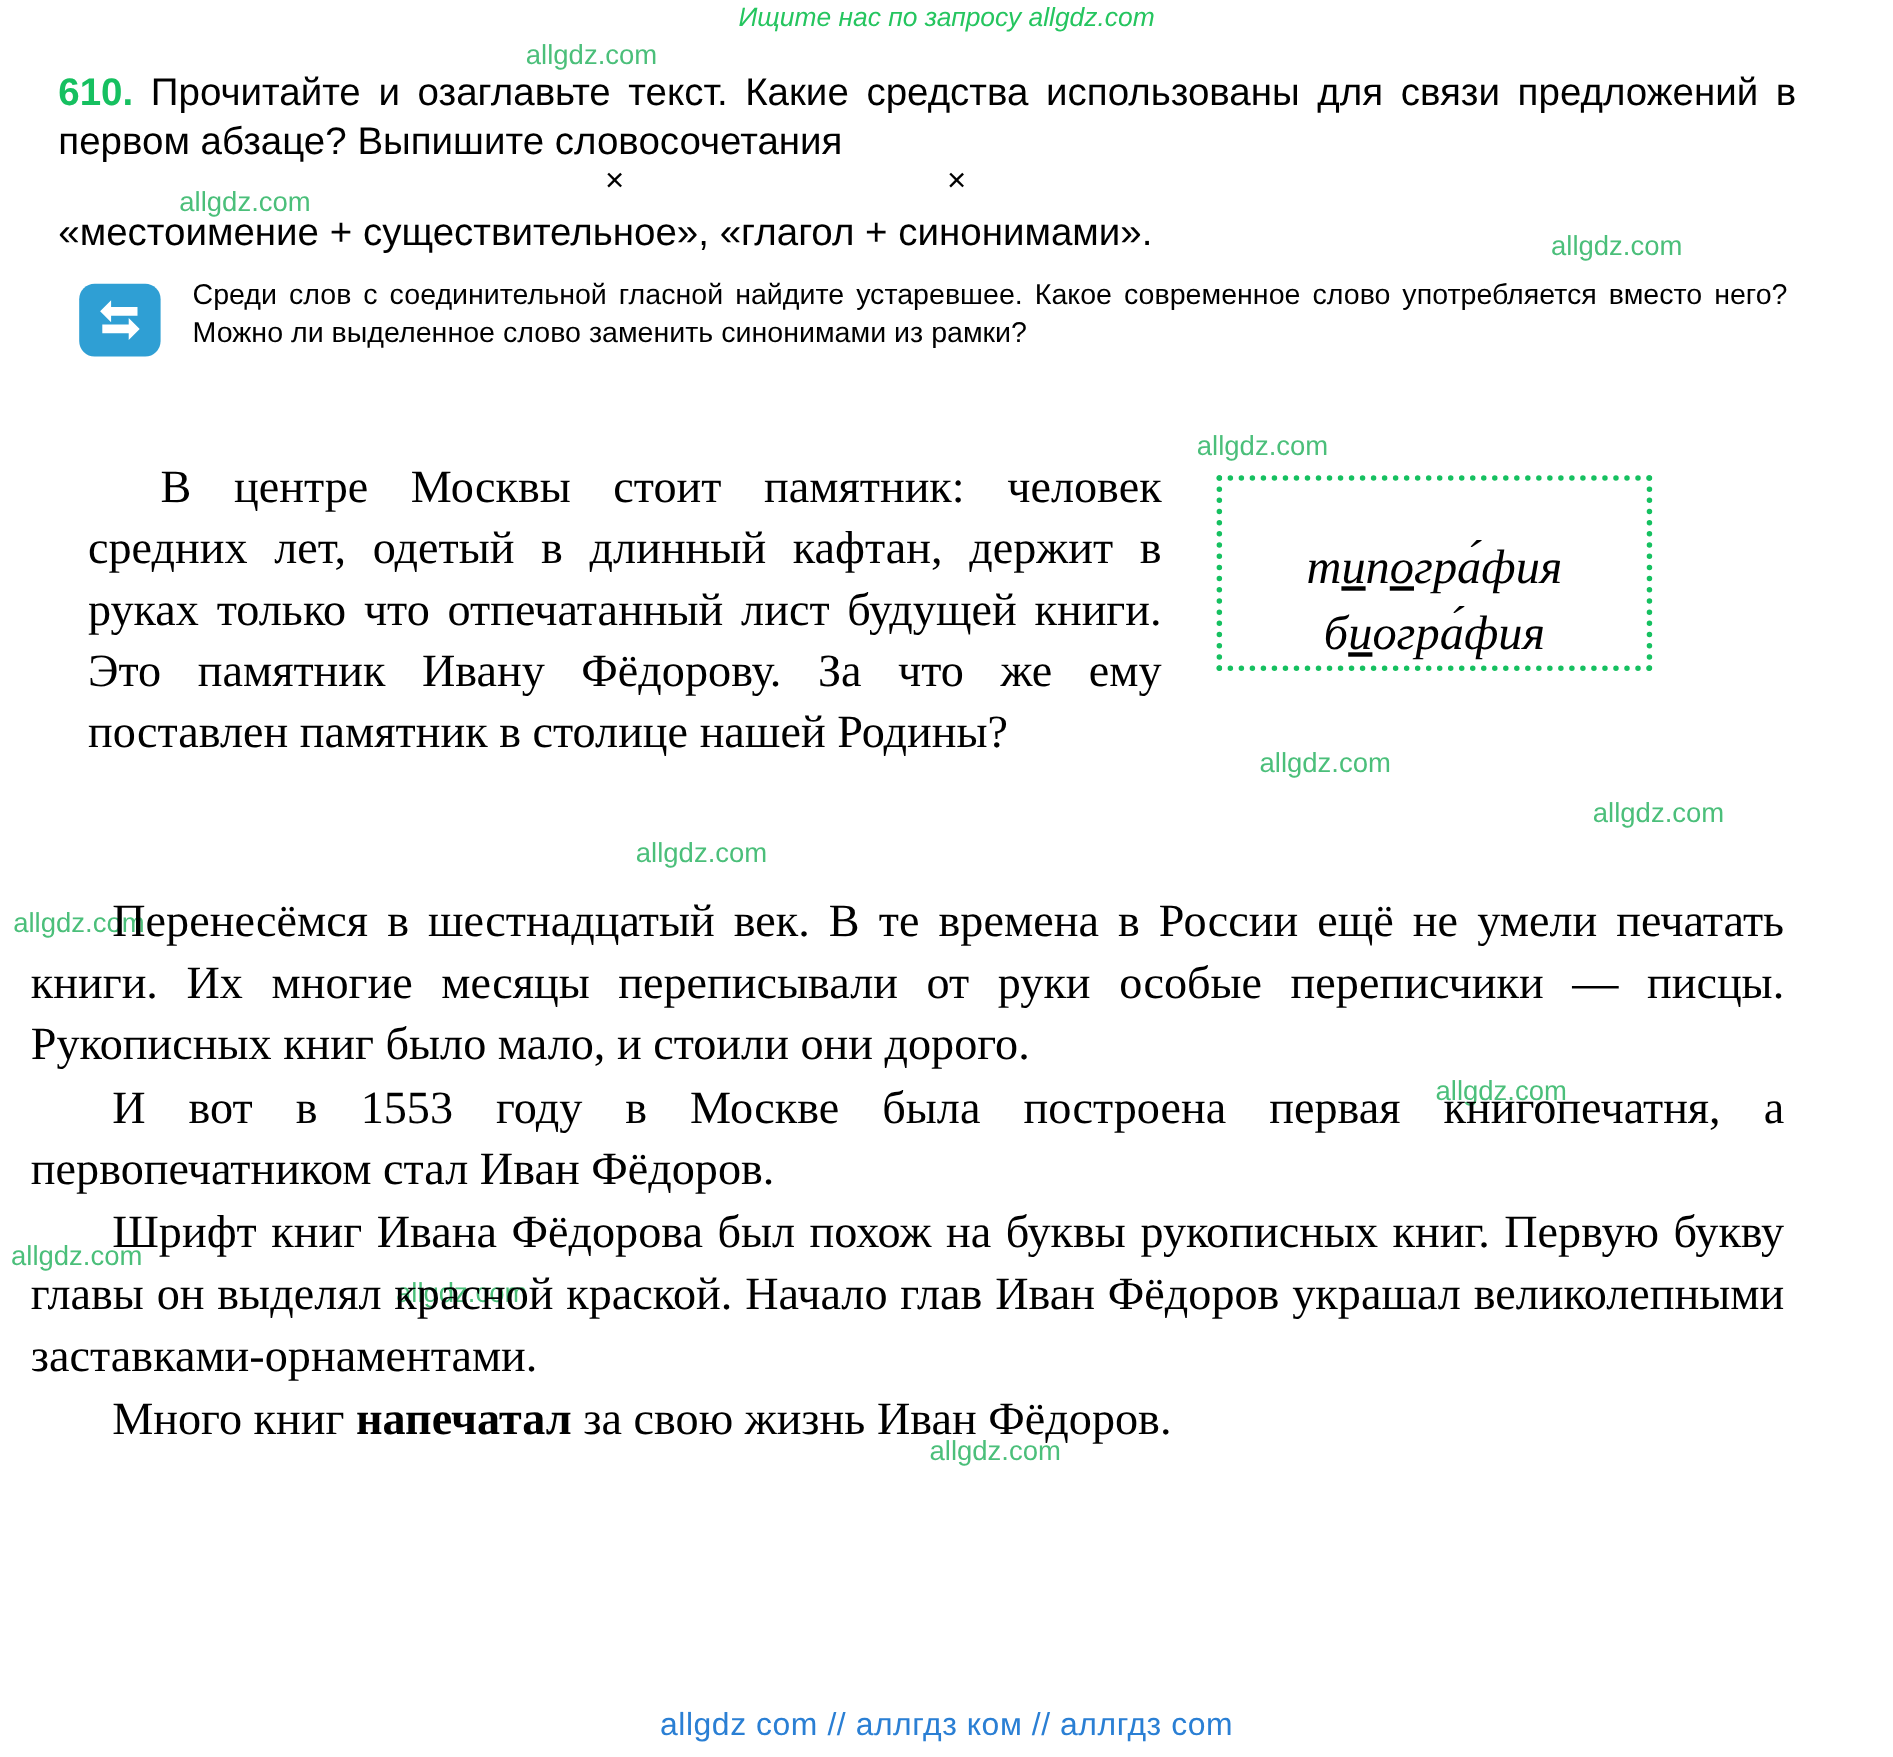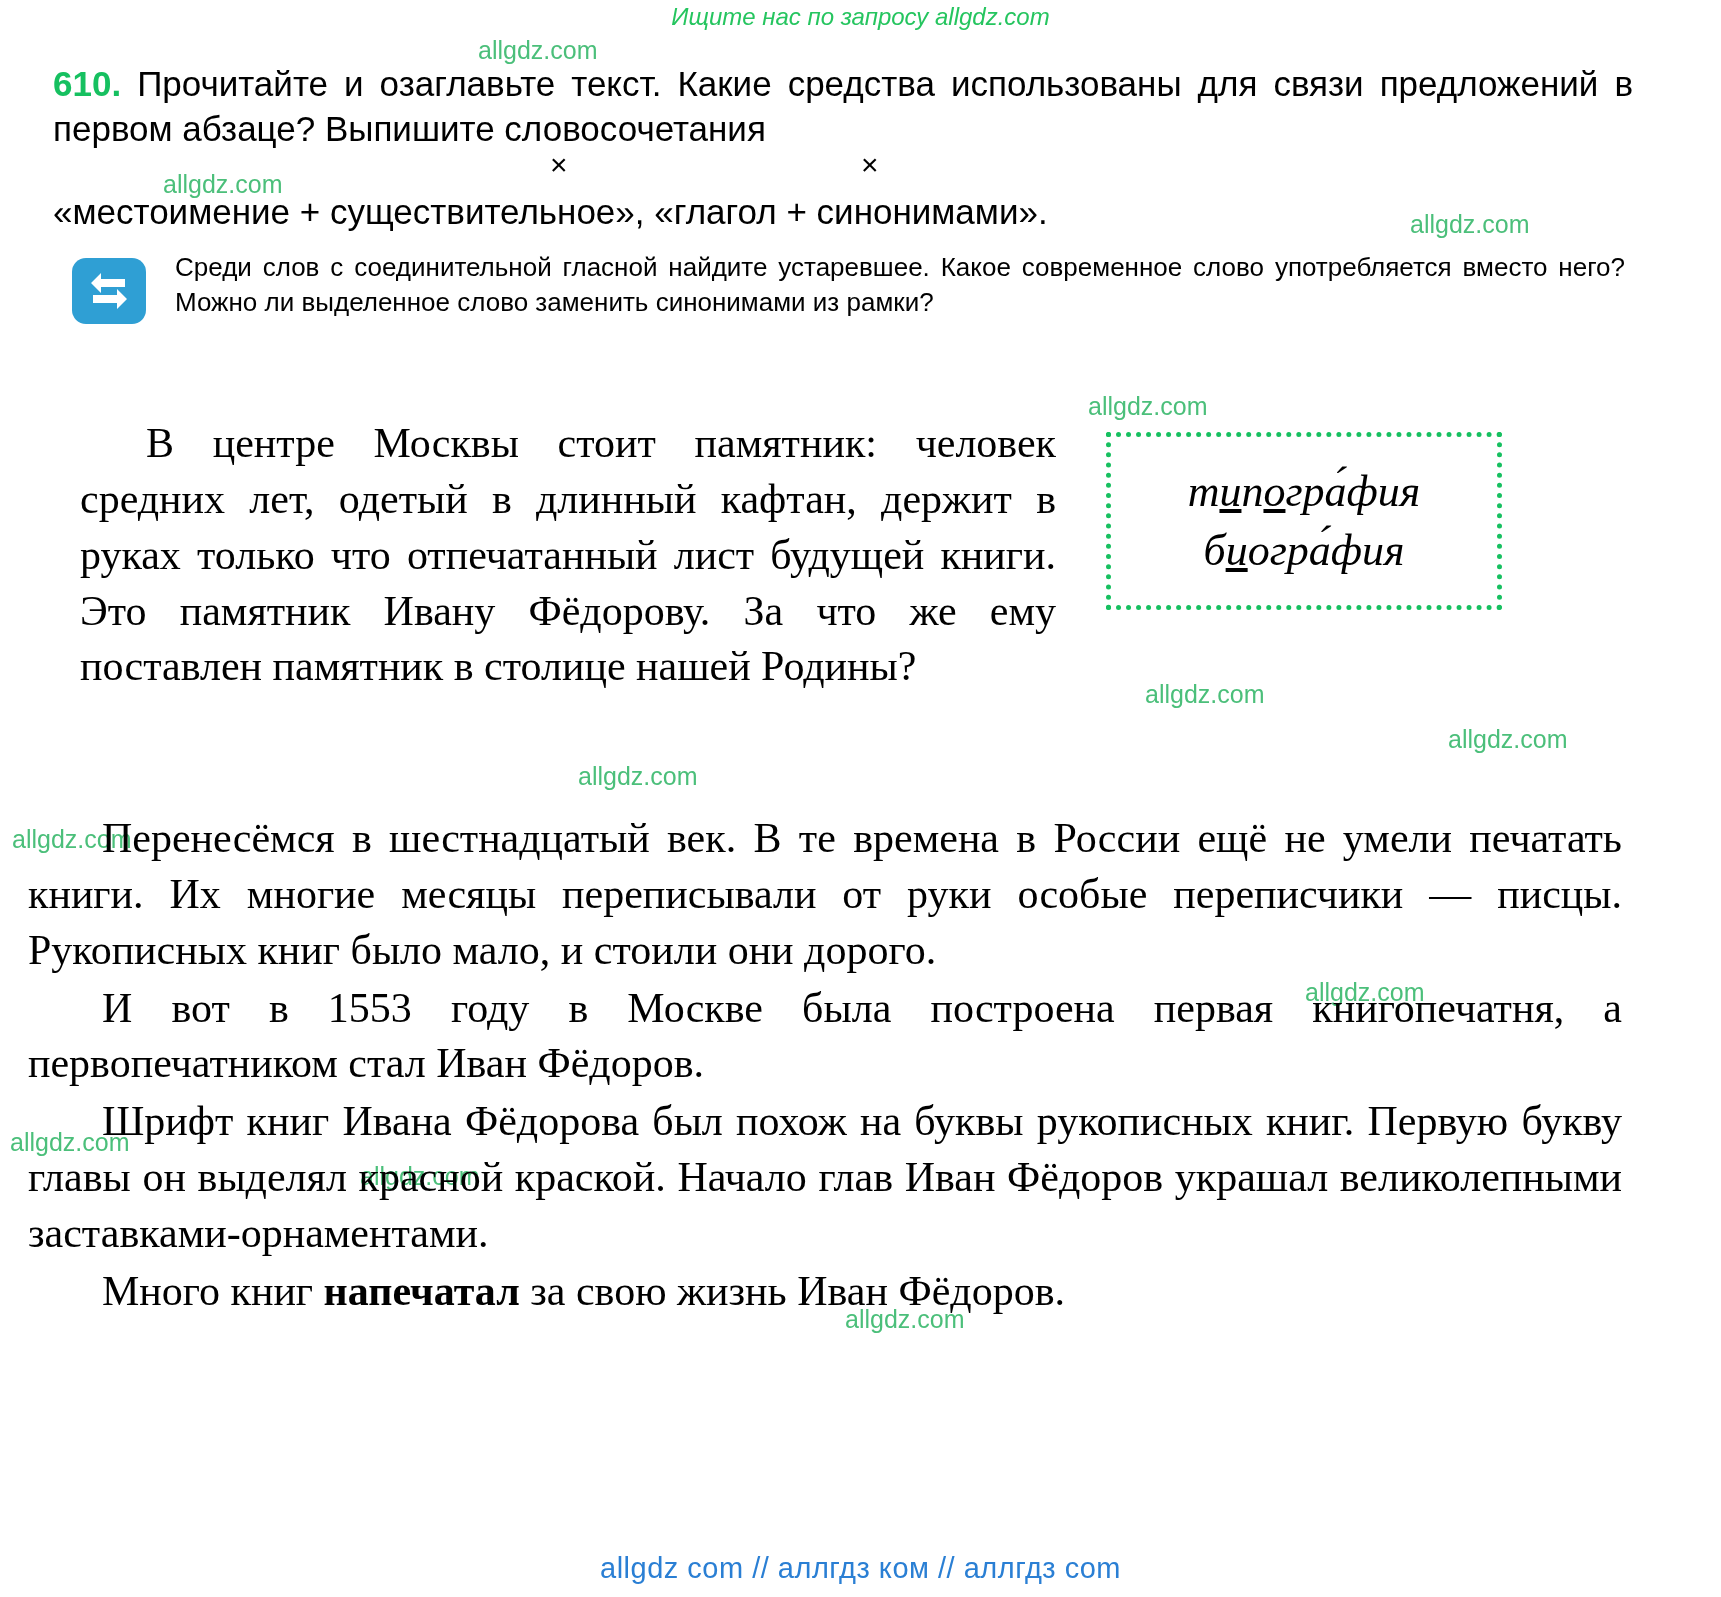--- a/index.html
+++ b/index.html
@@ -131,21 +131,21 @@
     position: absolute;
     top: 432px;
     left: 1106px;
     width: 396px;
     height: 178px;
     border: 5px dotted #16c060;
     box-sizing: border-box;
     display: flex;
     flex-direction: column;
     align-items: center;
-    justify-content: center;
+    justify-content: flex-end;
   }
   .word-box .w {
     font-family: "Liberation Serif", serif;
     font-style: italic;
     font-size: 44px;
     line-height: 1.35;
     color: #000;
     white-space: nowrap;
   }
   .word-box .u { text-decoration: underline; }

